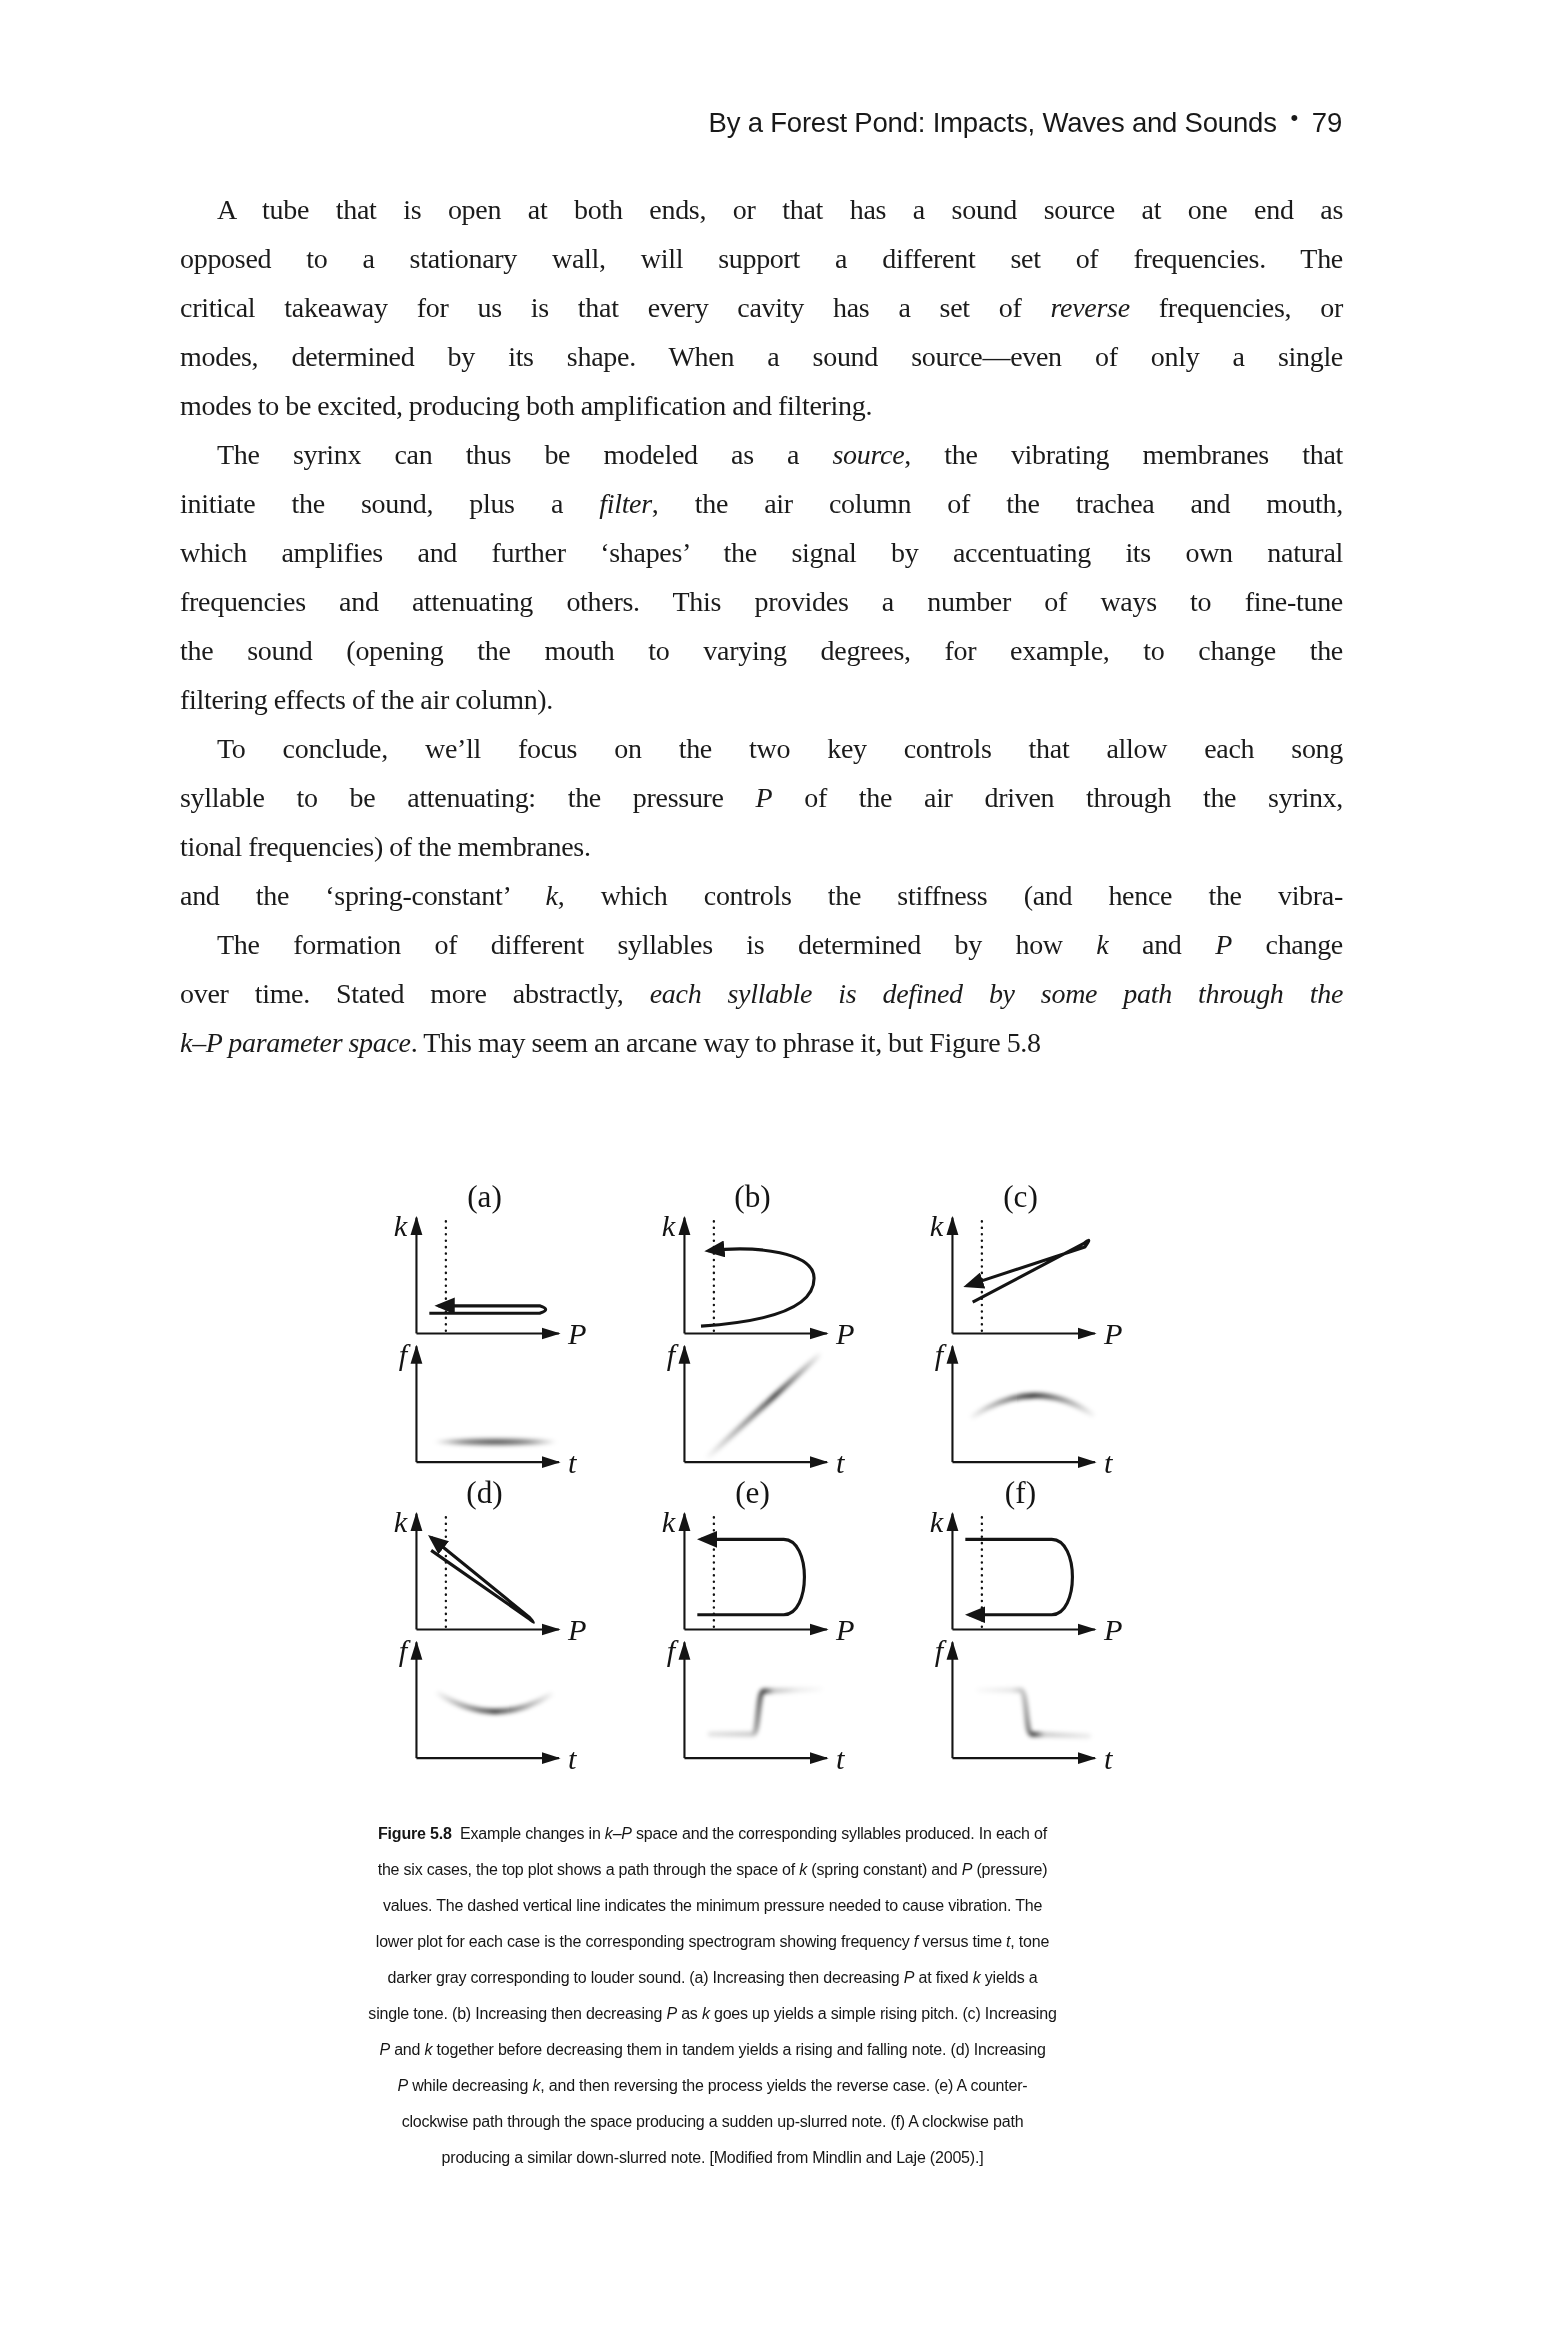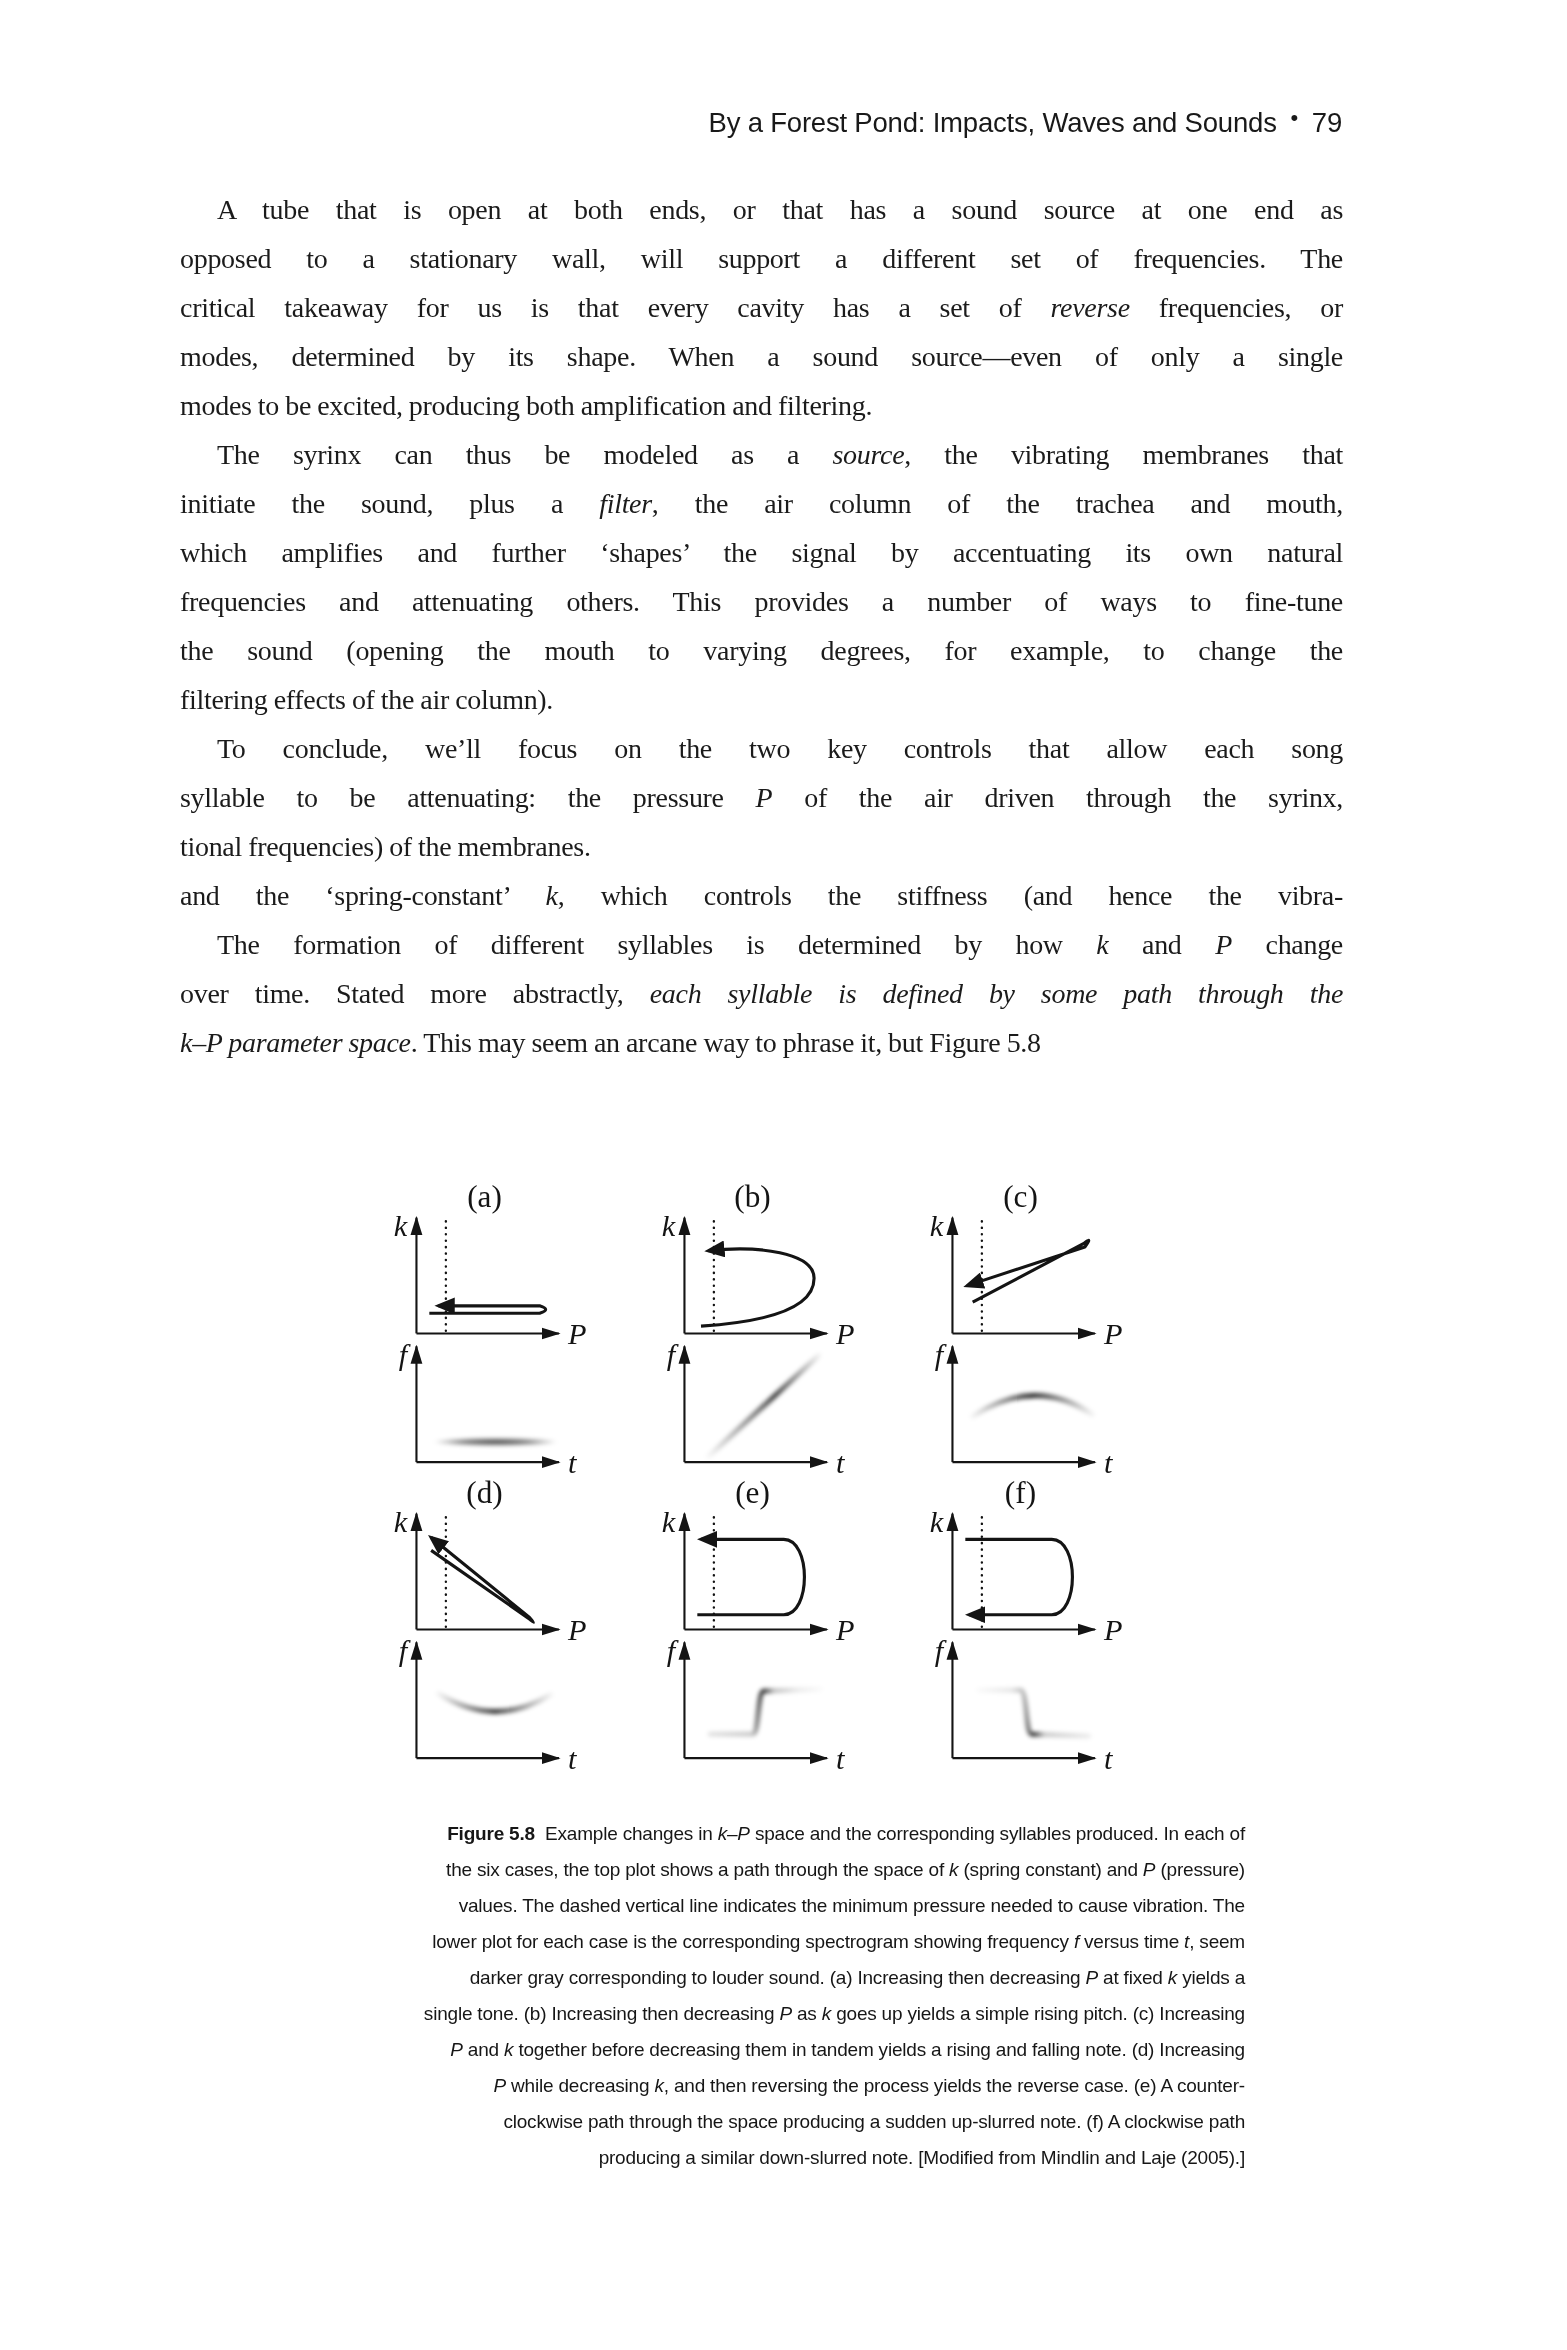--- a/index.html
+++ b/index.html
@@ -40,22 +40,22 @@
   .ax{stroke:#141414;stroke-width:2.3}
   .dash{stroke:#141414;stroke-width:2.6;stroke-dasharray:0.2 6.8;stroke-linecap:round}
   .traj{stroke:#141414;stroke-width:3.4;fill:none;stroke-linejoin:round}
   .plabel{font-family:"Liberation Serif",serif;font-size:34px;text-anchor:middle;fill:#141414}
   .vlab{font-family:"Liberation Serif",serif;font-style:italic;font-size:33px;fill:#141414}
 
   
   .caption{position:absolute;left:180px;top:1816px;width:1065px;
     font-family:"Liberation Sans",sans-serif;color:#161616}
   .capline{
-    height:36px;line-height:36px;font-size:19px;letter-spacing:-0.2px;
-    white-space:nowrap;text-align:right;
+    height:36px;line-height:36px;font-size:16px;letter-spacing:-0.2px;
+    white-space:nowrap;text-align:center;
   }
 </style>
 </head>
 <body>
 
 <div class="page">
 
   <div class="header">
     <span>By a Forest Pond: Impacts, Waves and Sounds</span>
     <span class="bullet">•</span>
@@ -314,21 +314,21 @@
       <text class="vlab" x="215" y="320">t</text>
     </g>
   </svg>
       </div>
     </div>
 
   <div class="caption" id="caption">
       <div class="capline"><span class="bd">Figure 5.8</span><span>&nbsp;&nbsp;Example changes in </span><span class="it">k–P</span><span> space and the corresponding syllables produced. In each of</span></div>
       <div class="capline"><span>the six cases, the top plot shows a path through the space of </span><span class="it">k</span><span> (spring constant) and </span><span class="it">P</span><span> (pressure)</span></div>
       <div class="capline"><span>values. The dashed vertical line indicates the minimum pressure needed to cause vibration. The</span></div>
-      <div class="capline"><span>lower plot for each case is the corresponding spectrogram showing frequency </span><span class="it">f</span><span> versus time </span><span class="it">t</span><span>, seem</span></div>
+      <div class="capline"><span>lower plot for each case is the corresponding spectrogram showing frequency </span><span class="it">f</span><span> versus time </span><span class="it">t</span><span>, tone</span></div>
       <div class="capline"><span>darker gray corresponding to louder sound. (a) Increasing then decreasing </span><span class="it">P</span><span> at fixed </span><span class="it">k</span><span> yields a</span></div>
       <div class="capline"><span>single tone. (b) Increasing then decreasing </span><span class="it">P</span><span> as </span><span class="it">k</span><span> goes up yields a simple rising pitch. (c) Increasing</span></div>
       <div class="capline"><span class="it">P</span><span> and </span><span class="it">k</span><span> together before decreasing them in tandem yields a rising and falling note. (d) Increasing</span></div>
       <div class="capline"><span class="it">P</span><span> while decreasing </span><span class="it">k</span><span>, and then reversing the process yields the reverse case. (e) A counter-</span></div>
       <div class="capline"><span>clockwise path through the space producing a sudden up-slurred note. (f) A clockwise path</span></div>
       <div class="capline"><span>producing a similar down-slurred note. [Modified from Mindlin and Laje (2005).]</span></div>
     </div>
 
 </div>
 

